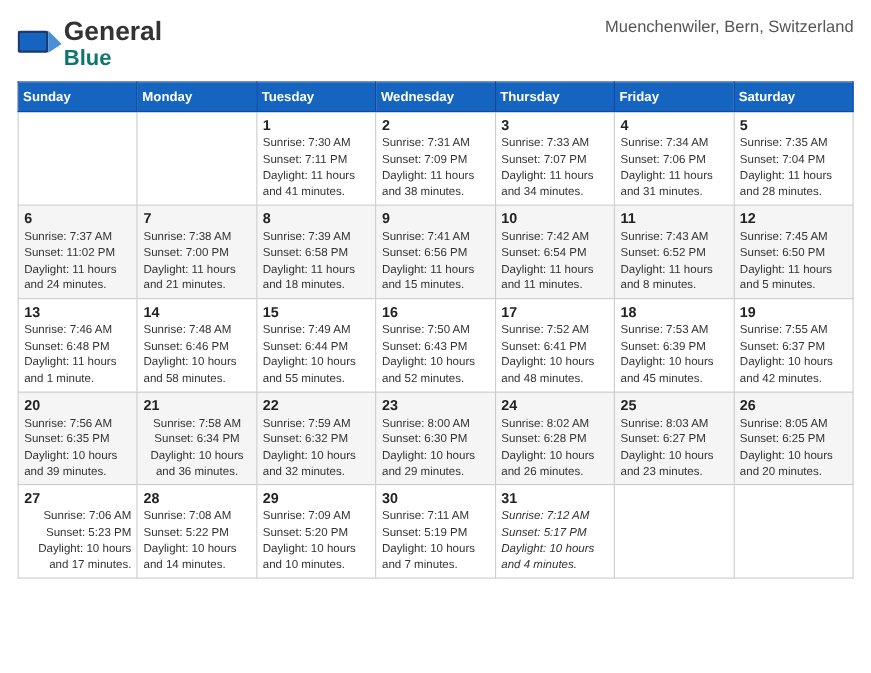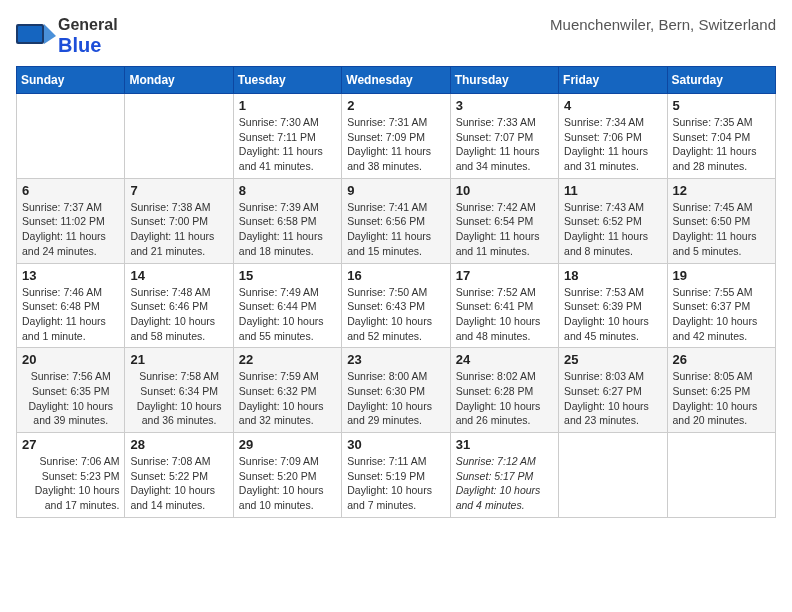--- a/index.html
+++ b/index.html
@@ -84,22 +84,22 @@
 
 <div class="header">
   <div class="logo">
     <div class="logo-container">
       <svg width="40" height="40" viewBox="0 0 40 40">
         <rect x="0" y="8" width="28" height="20" rx="2" fill="#1a3a6b"></rect>
         <polygon points="28,8 40,20 28,28" fill="#4a90d9"></polygon>
         <rect x="2" y="10" width="24" height="16" rx="1" fill="#1565c0"></rect>
       </svg>
       <div>
-        <div style="font-size:16px;font-weight:bold;color:#333;line-height:1.1;">General</div>
-        <div style="font-size:20px;font-weight:bold;color:#1d4ed8;line-height:1.1;">Blue</div>
+        <div style="font-size:24px;font-weight:bold;color:#333;line-height:1.1;">General</div>
+        <div style="font-size:20px;font-weight:bold;color:#0f766e;line-height:1.1;">Blue</div>
       </div>
     </div>
   </div>
   <div class="title-section">
     <div class="location">Muenchenwiler, Bern, Switzerland</div>
   </div>
 </div>
 
 <table class="calendar">
   <thead>
@@ -232,21 +232,21 @@
         <td>
           <span class="day-number">19</span>
           <div class="day-info" style="white-space: pre-line;">Sunrise: 7:55 AM
 Sunset: 6:37 PM
 Daylight: 10 hours and 42 minutes.</div>
         </td>
       </tr>
       <tr>
         <td>
           <span class="day-number">20</span>
-          <div class="day-info" style="white-space: pre-line; text-align: center;">Sunrise: 7:56 AM
+          <div class="day-info" style="white-space: pre-line;">Sunrise: 7:56 AM
 Sunset: 6:35 PM
 Daylight: 10 hours and 39 minutes.</div>
         </td>
         <td>
           <span class="day-number">21</span>
           <div class="day-info" style="white-space: pre-line; text-align: center;">Sunrise: 7:58 AM
 Sunset: 6:34 PM
 Daylight: 10 hours and 36 minutes.</div>
         </td>
         <td>

